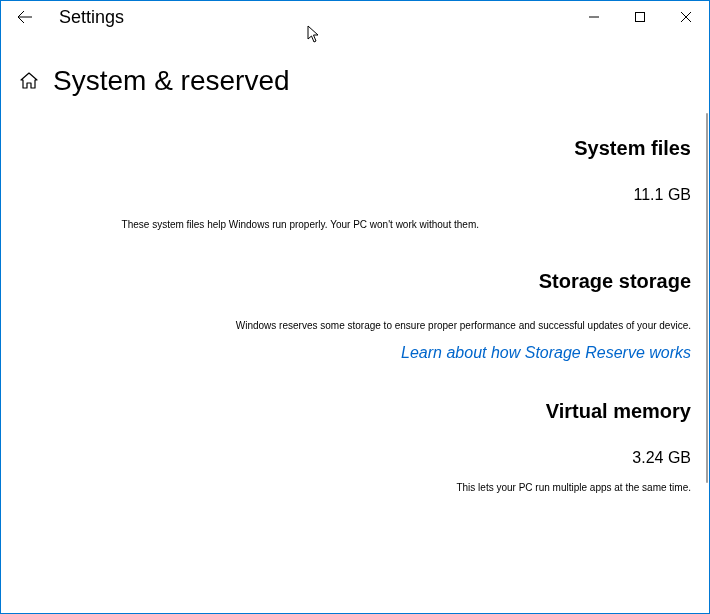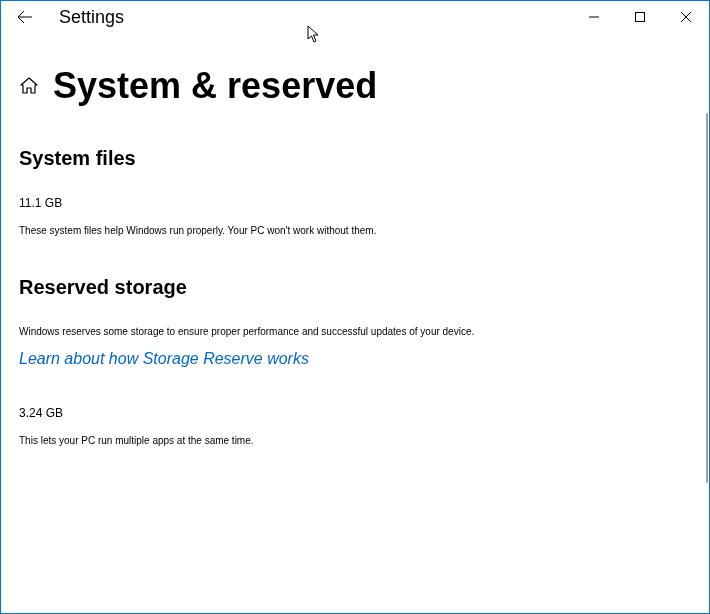--- a/index.html
+++ b/index.html
@@ -71,35 +71,36 @@
     }
     .home-icon {
       display: flex;
       align-items: center;
     }
     .home-icon svg {
       width: 20px;
       height: 20px;
     }
     .page-title {
-      font-size: 36px;
-      font-weight: 700;
+      font-size: 28px;
+      font-weight: 400;
       color: #000;
     }
     .section {
       margin-bottom: 38px;
+      text-align: right;
     }
     .section-heading {
       font-size: 20px;
       font-weight: 600;
       color: #000;
       margin-bottom: 26px;
     }
     .section-value {
-      font-size: 12px;
+      font-size: 16px;
       font-weight: 400;
       color: #000;
       margin-bottom: 14px;
     }
     .section-desc {
       font-size: 10px;
       color: #000;
       line-height: 1.35;
       max-width: 680px;
     }
@@ -173,26 +174,27 @@
     <h1 class="page-title">System &amp; reserved</h1>
   </div>
 
   <div class="section">
     <h2 class="section-heading">System files</h2>
     <div class="section-value">11.1 GB</div>
     <div class="section-desc desc-narrow">These system files help Windows run properly. Your PC won't work without them.</div>
   </div>
 
   <div class="section">
-    <h2 class="section-heading">Reserved storage</h2>
+    <h2 class="section-heading">Storage storage</h2>
     <div class="section-desc">Windows reserves some storage to ensure proper performance and successful updates of your device.</div>
     <a class="link">Learn about how Storage Reserve works</a>
   </div>
 
   <div class="section">
+    <h2 class="section-heading">Virtual memory</h2>
     <div class="section-value">3.24 GB</div>
     <div class="section-desc">This lets your PC run multiple apps at the same time.</div>
   </div>
 
 </div>
 
 <div class="scrollbar-thumb"></div>
 
 <div class="cursor">
   <svg viewBox="0 0 16 20">

